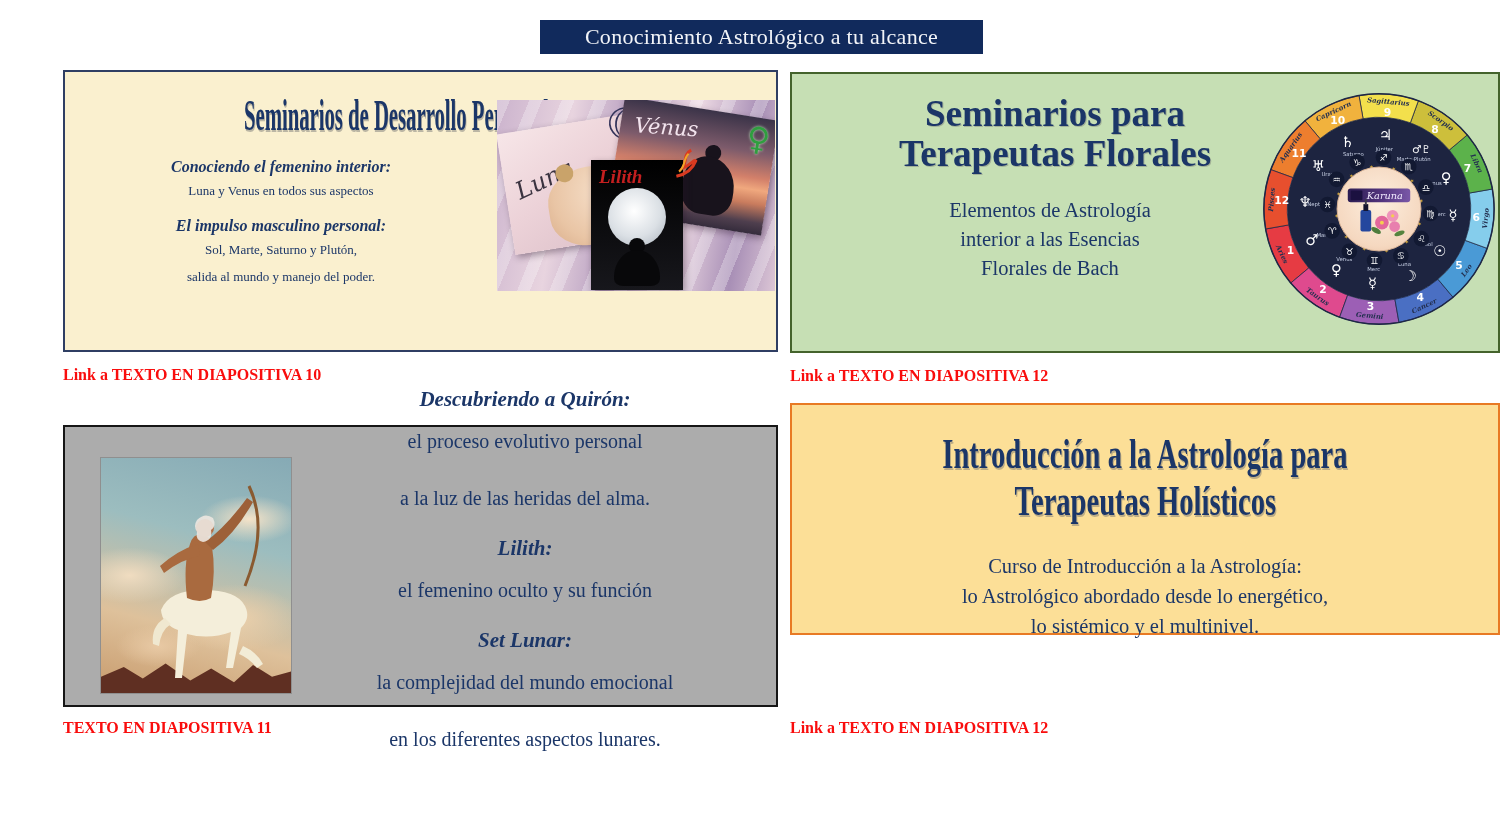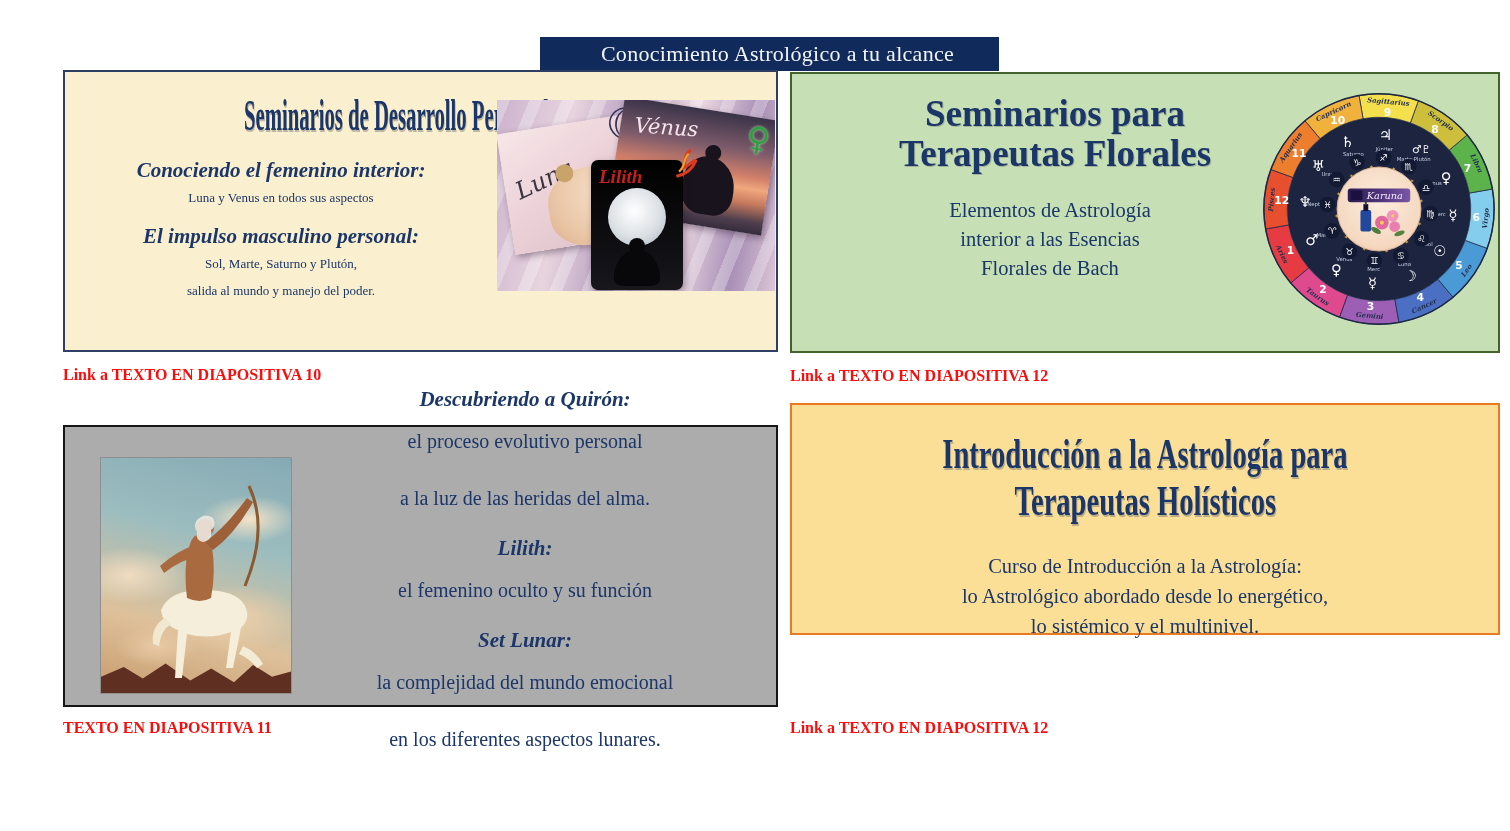--- a/index.html
+++ b/index.html
@@ -1,43 +1,43 @@
 <!DOCTYPE html>
 <html style="--navy: #1b3668; --banner-bg: #112a5c; --link-red: #f90d0d; --cream-bg: #faf0cf; --cream-border: #2f3e63; --green-bg: #c6dfb4; --green-border: #44632c; --gray-bg: #acacac; --gray-border: #161616; --orange-bg: #fcdf97; --orange-border: #e87a24;"><head>
 <meta charset="utf-8">
 <style>
   html,body{margin:0;padding:0;background:#ffffff;}
   .stage{position:relative;width:1510px;height:831px;background:#fff;overflow:hidden;
          font-family:"Liberation Serif","DejaVu Serif",serif;}
 
   
-  .banner{position:absolute;left:540px;top:37px;width:443px;height:34px;
+  .banner{position:absolute;left:540px;top:20px;width:443px;height:34px;
           background:var(--banner-bg);color:#f2f4f8;font-size:22px;
-          display:flex;align-items:center;justify-content:center;letter-spacing:.3px;padding-left:16px;}
+          display:flex;align-items:center;justify-content:center;letter-spacing:.3px;}
 
   
   .panel{position:absolute;box-sizing:border-box;}
   .tl{left:63px;top:70px;width:715px;height:282px;background:var(--cream-bg);
       border:2px solid var(--cream-border);}
   .tr{left:790px;top:72px;width:710px;height:281px;background:var(--green-bg);
       border:2px solid var(--green-border);}
   .bl{left:63px;top:425px;width:715px;height:282px;background:var(--gray-bg);
       border:2px solid var(--gray-border);display:flex;}
   .br{left:790px;top:403px;width:710px;height:232px;background:var(--orange-bg);
       border:2px solid var(--orange-border);text-align:center;}
   
   .cond-wrap{text-align:center;white-space:nowrap;}
   .cond{display:inline-block;font-weight:bold;color:var(--navy);white-space:nowrap;
         text-shadow:1.5px 1.5px 0 rgba(110,110,110,.45);}
   .cond-tl{font-size:45px;transform:scaleX(.46);line-height:58px;}
   .cond-br{font-size:42px;transform:scaleX(.68);line-height:47px;}
 
   
   .tl-col{width:432px;padding-top:14px;text-align:center;}
-  .item-head{margin:14px 0 2px;font-size:21px;font-weight:bold;font-style:italic;color:var(--navy);}
+  .item-head{margin:14px 0 2px;font-size:16px;font-weight:bold;font-style:italic;color:var(--navy);}
   .item-line{margin:2px 0;font-size:13px;color:var(--navy);line-height:25px;}
 
   
   .collage{position:absolute;left:432px;top:28px;width:278px;height:191px;overflow:hidden;
     background:
       repeating-linear-gradient(112deg, rgba(255,255,255,.28) 0 12px, rgba(255,255,255,0) 12px 30px),
       linear-gradient(100deg,#cbb3cd 0%,#e8d4df 25%,#b79fc0 45%,#eedbe4 65%,#a88fb6 85%,#dcc6d6 100%);}
   .card{position:absolute;box-shadow:2px 3px 7px rgba(40,20,40,.4);}
   .card-luna{left:8px;top:22px;width:150px;height:122px;transform:rotate(-9deg);
       background:linear-gradient(150deg,#f7e6e8,#ecd2d8 45%,#d9bcc6);}
@@ -53,21 +53,21 @@
       background:linear-gradient(to bottom,#3a3348 0%,#7d5b6b 30%,#d3806a 52%,#f0a87e 62%,#c97c5e 74%,#4f3f4e 90%,#352c3c 100%);}
   .venus-label{position:absolute;left:14px;top:12px;font-style:italic;font-size:21px;color:#f3e4ee;
       transform:rotate(-5deg);font-family:"DejaVu Serif",serif;}
   .venus-glyph{position:absolute;right:6px;top:2px;font-size:32px;font-weight:bold;color:#2f9e3f;
       text-shadow:0 0 3px #bfe8bf;font-family:"DejaVu Sans",sans-serif;}
   .v-head{position:absolute;right:52px;top:34px;width:16px;height:16px;border-radius:50%;background:#18131c;}
   .v-body{position:absolute;right:34px;top:46px;width:52px;height:58px;background:#18131c;
       border-radius:45% 55% 35% 40%;}
   .v-rock{position:absolute;left:8px;bottom:16px;width:30px;height:24px;background:#241d28;border-radius:40% 50% 30% 30%;}
   .card-lilith{left:94px;top:60px;width:92px;height:130px;z-index:3;
-      background:linear-gradient(#000,#17171c);border-radius:7px;}
+      background:linear-gradient(#000,#17171c);}
   .lilith-label{position:absolute;left:8px;top:6px;font-style:italic;font-weight:bold;font-size:19px;color:#c41f1f;}
   .l-moon{position:absolute;left:50%;transform:translateX(-50%);top:28px;width:58px;height:58px;border-radius:50%;
       background:radial-gradient(circle at 45% 40%,#ffffff,#dbe0e5 55%,#a9b1bb);}
   .l-head{position:absolute;left:50%;transform:translateX(-50%);bottom:36px;width:16px;height:16px;border-radius:50%;background:#08080a;}
   .l-body{position:absolute;left:50%;transform:translateX(-50%);bottom:4px;width:46px;height:36px;background:#08080a;
       border-radius:50% 50% 20% 20% / 75% 75% 20% 20%;}
   .flame-icon{position:absolute;right:-15px;top:-13px;z-index:4;transform:rotate(8deg);}
 
   
   .tr-title{margin:20px 0 0 48px;width:430px;text-align:center;font-weight:bold;font-size:37px;

